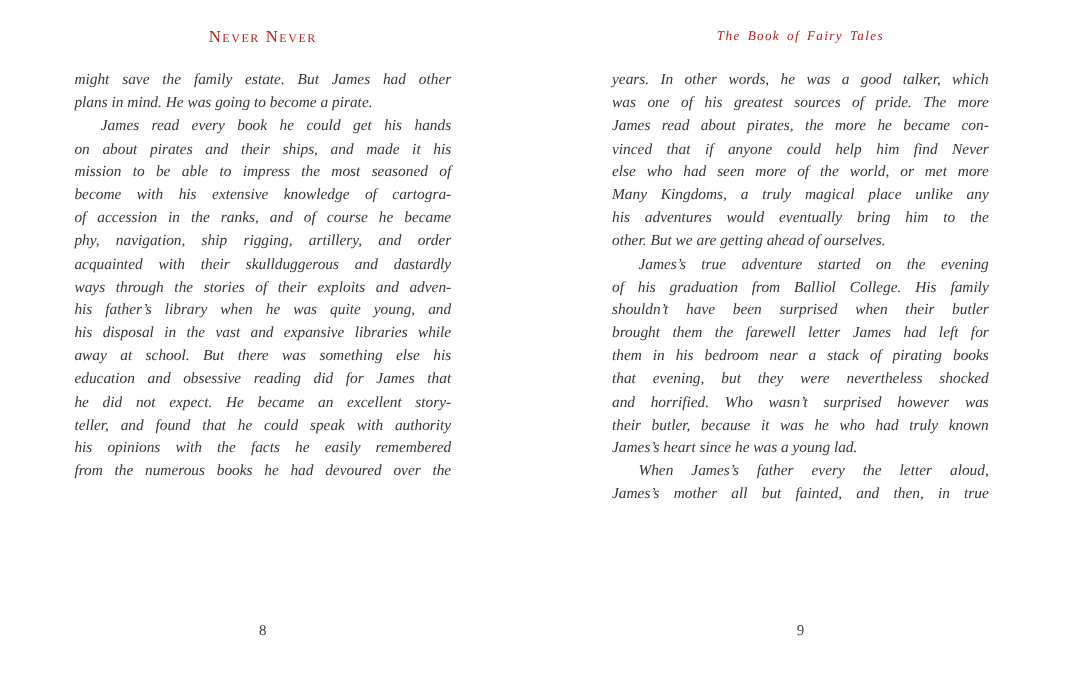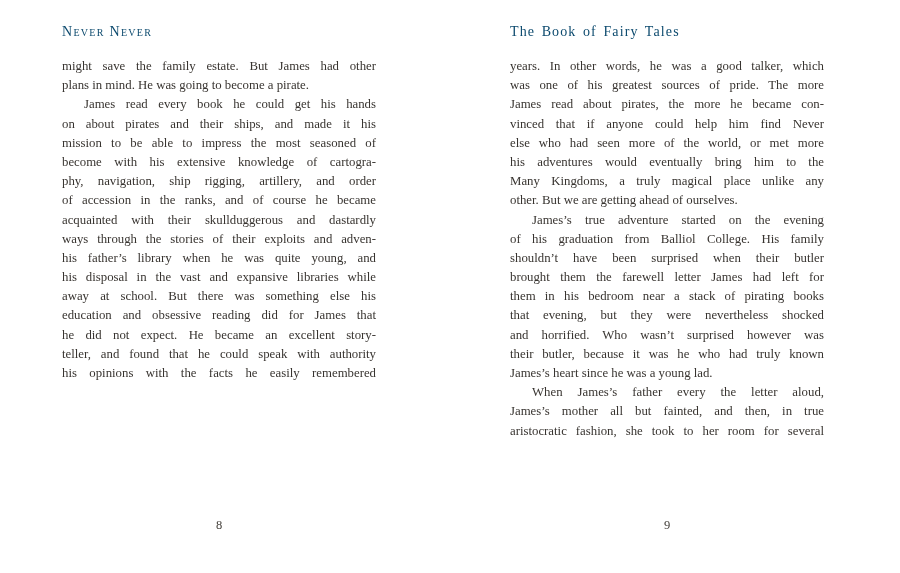--- a/index.html
+++ b/index.html
@@ -19,39 +19,41 @@
     width: 314px;
   }
   .page.left  { left: 62px; }
   .page.right { left: 510px; }
 
   .running-head {
     position: absolute;
     top: 24px;
     left: 0;
     width: 100%;
-    text-align: left;
-    color: #0c4a6e;
+    text-align: center;
+    color: #b91c1c;
   }
   .running-head.caps {
     font-variant: small-caps;
     font-size: 14px;
     letter-spacing: 1.3px;
   }
   .running-head.ital {
-    font-size: 14px;
+    font-style: italic;
+    font-size: 11px;
     letter-spacing: 1.1px;
     word-spacing: 2px;
   }
 
   .body-text {
     position: absolute;
     top: 57px;
     left: 0;
     width: 100%;
+    font-style: italic;
   }
   .line {
     font-size: 12.8px;
     line-height: 19.2px;
     height: 19.2px;
     text-align: justify;
     text-align-last: justify;
     white-space: normal;
   }
   .line.para-end { text-align-last: left; }
@@ -74,55 +76,55 @@
 
   <section class="page left">
     <header class="running-head caps">Never Never</header>
     <div class="body-text">
       <div class="line">might save the family estate. But James had other</div>
       <div class="line para-end">plans in mind. He was going to become a pirate.</div>
       <div class="line indent">James read every book he could get his hands</div>
       <div class="line">on about pirates and their ships, and made it his</div>
       <div class="line">mission to be able to impress the most seasoned of</div>
       <div class="line">become with his extensive knowledge of cartogra-</div>
+      <div class="line">of accession in the ranks, and of course he became</div>
       <div class="line">phy, navigation, ship rigging, artillery, and order</div>
-      <div class="line">of accession in the ranks, and of course he became</div>
       <div class="line">acquainted with their skullduggerous and dastardly</div>
       <div class="line">ways through the stories of their exploits and adven-</div>
       <div class="line">his father’s library when he was quite young, and</div>
       <div class="line">his disposal in the vast and expansive libraries while</div>
       <div class="line">away at school. But there was something else his</div>
       <div class="line">education and obsessive reading did for James that</div>
       <div class="line">he did not expect. He became an excellent story-</div>
       <div class="line">teller, and found that he could speak with authority</div>
       <div class="line">his opinions with the facts he easily remembered</div>
+      <div class="line">from the numerous books he had devoured over the</div>
     </div>
     <footer class="folio">8</footer>
   </section>
 
   <section class="page right">
     <header class="running-head ital">The Book of Fairy Tales</header>
     <div class="body-text">
       <div class="line">years. In other words, he was a good talker, which</div>
       <div class="line">was one of his greatest sources of pride. The more</div>
       <div class="line">James read about pirates, the more he became con-</div>
       <div class="line">vinced that if anyone could help him find Never</div>
       <div class="line">else who had seen more of the world, or met more</div>
+      <div class="line">Many Kingdoms, a truly magical place unlike any</div>
       <div class="line">his adventures would eventually bring him to the</div>
-      <div class="line">Many Kingdoms, a truly magical place unlike any</div>
       <div class="line para-end">other. But we are getting ahead of ourselves.</div>
       <div class="line indent">James’s true adventure started on the evening</div>
       <div class="line">of his graduation from Balliol College. His family</div>
       <div class="line">shouldn’t have been surprised when their butler</div>
       <div class="line">brought them the farewell letter James had left for</div>
       <div class="line">them in his bedroom near a stack of pirating books</div>
       <div class="line">that evening, but they were nevertheless shocked</div>
       <div class="line">and horrified. Who wasn’t surprised however was</div>
       <div class="line">their butler, because it was he who had truly known</div>
       <div class="line para-end">James’s heart since he was a young lad.</div>
       <div class="line indent">When James’s father every the letter aloud,</div>
       <div class="line">James’s mother all but fainted, and then, in true</div>
-      <div class="line">aristocratic fashion, she took to her room for several</div>
     </div>
     <footer class="folio">9</footer>
   </section>
 
 </div>
 
 </body></html>

